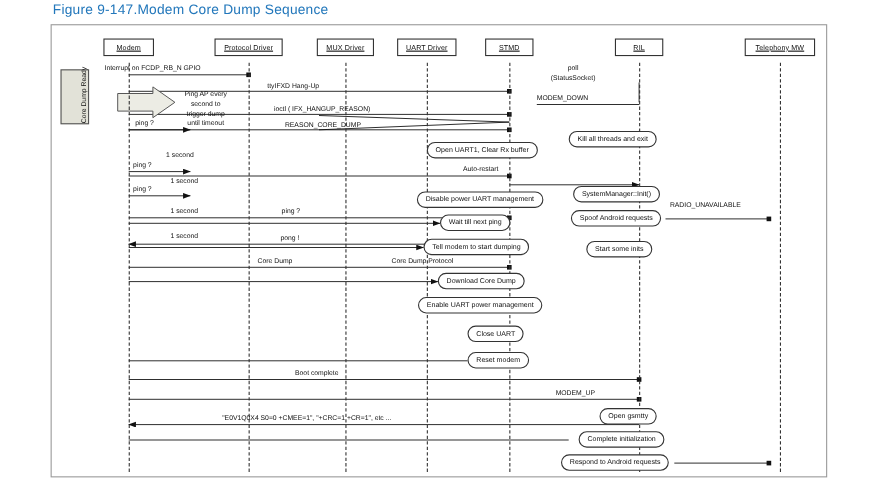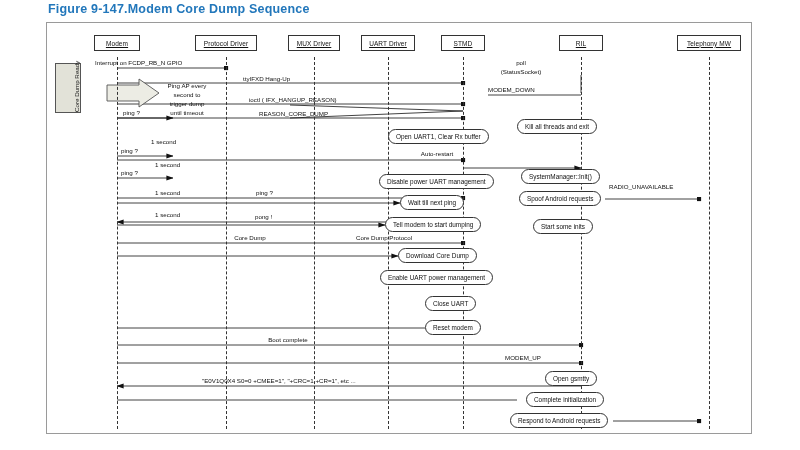--- a/index.html
+++ b/index.html
@@ -3,21 +3,21 @@
 <meta charset="utf-8">
 <style>
   html,body{margin:0;padding:0;}
   body{
     width:800px;height:450px;background:#ffffff;
     font-family:"Liberation Sans", sans-serif;
     overflow:hidden;position:relative;
   }
   #fig-title{
     position:absolute;left:48px;top:2px;
-    font-size:12.5px;font-weight:bold;color:#2277bb;
+    font-size:12.5px;font-weight:normal;color:#2277bb;
     letter-spacing:.2px;white-space:nowrap;
   }
   #frame{
     position:absolute;left:46px;top:22px;
     width:706px;height:412px;
     border:1px solid #9a9a9a;background:#ffffff;
     box-sizing:border-box;
   }
   #canvas{position:absolute;left:0;top:0;width:706px;height:412px;}
   .lifeline-head{

